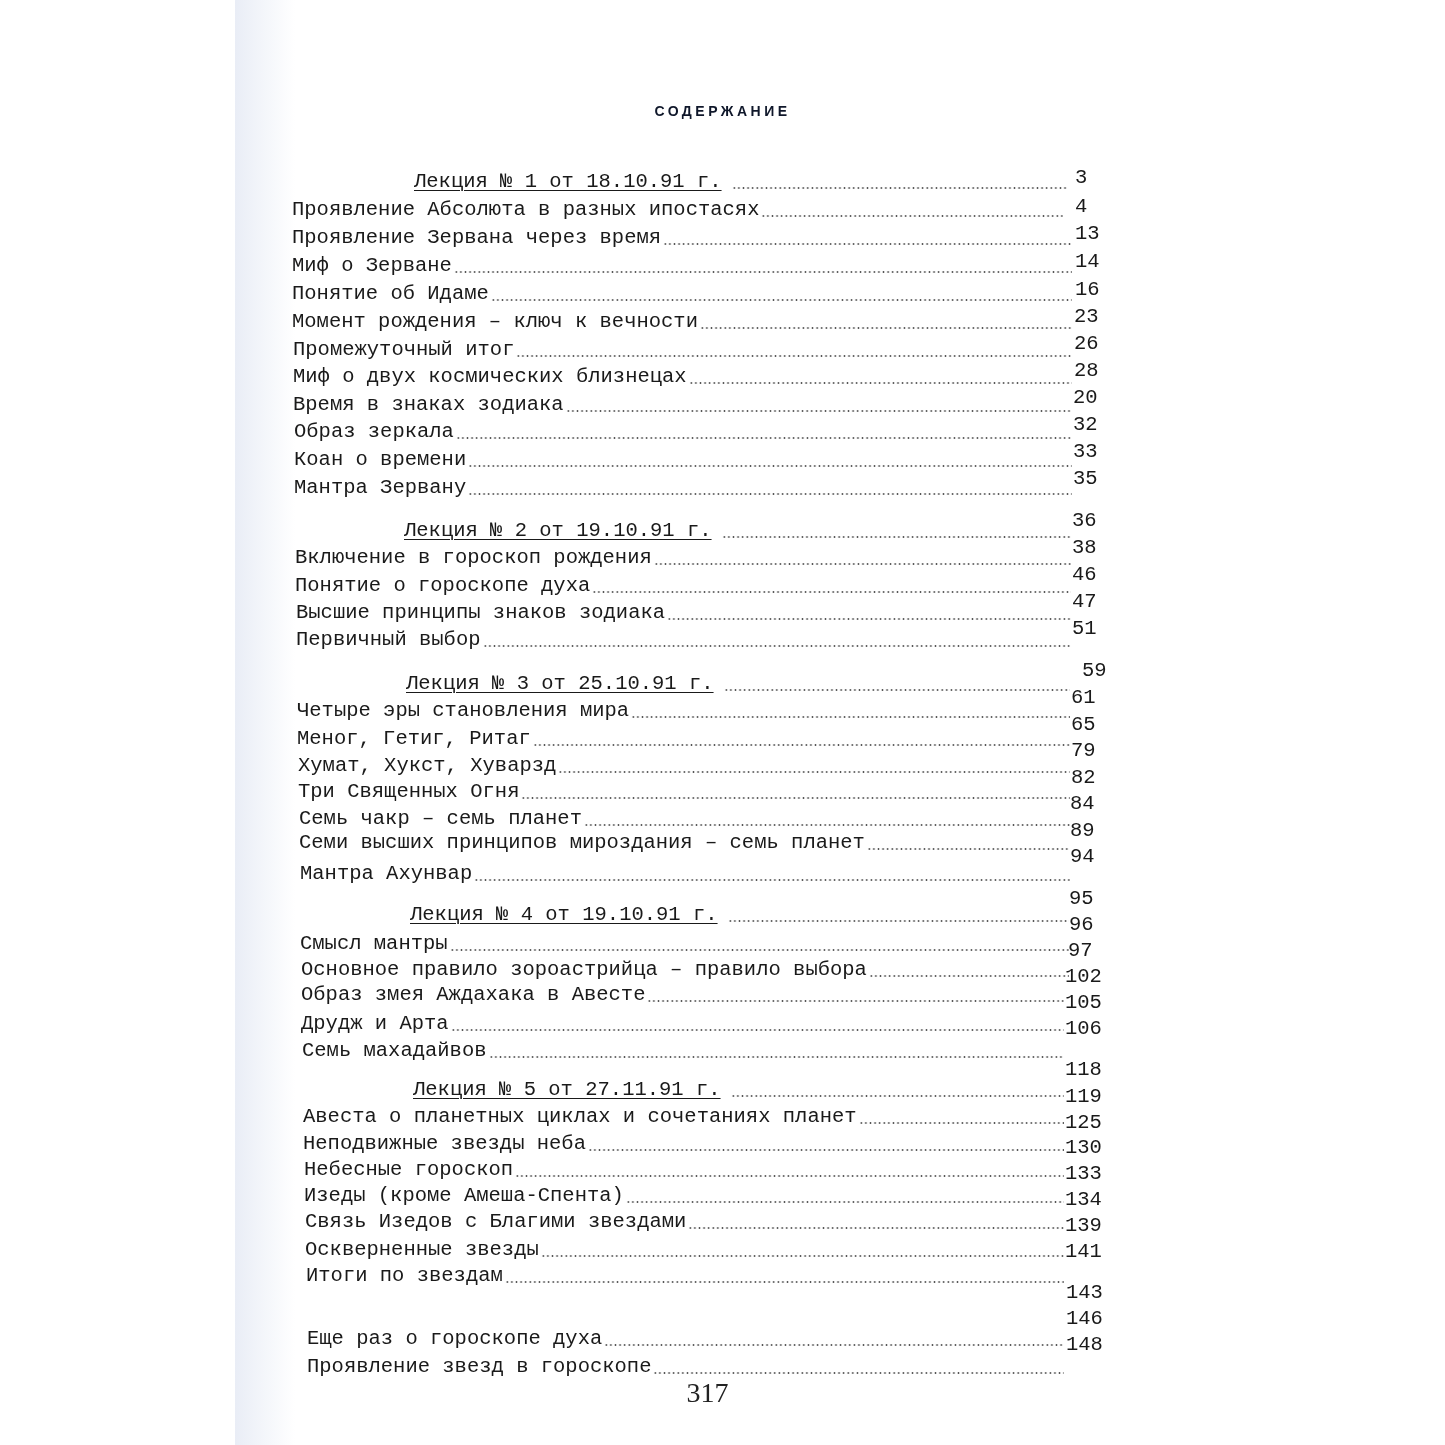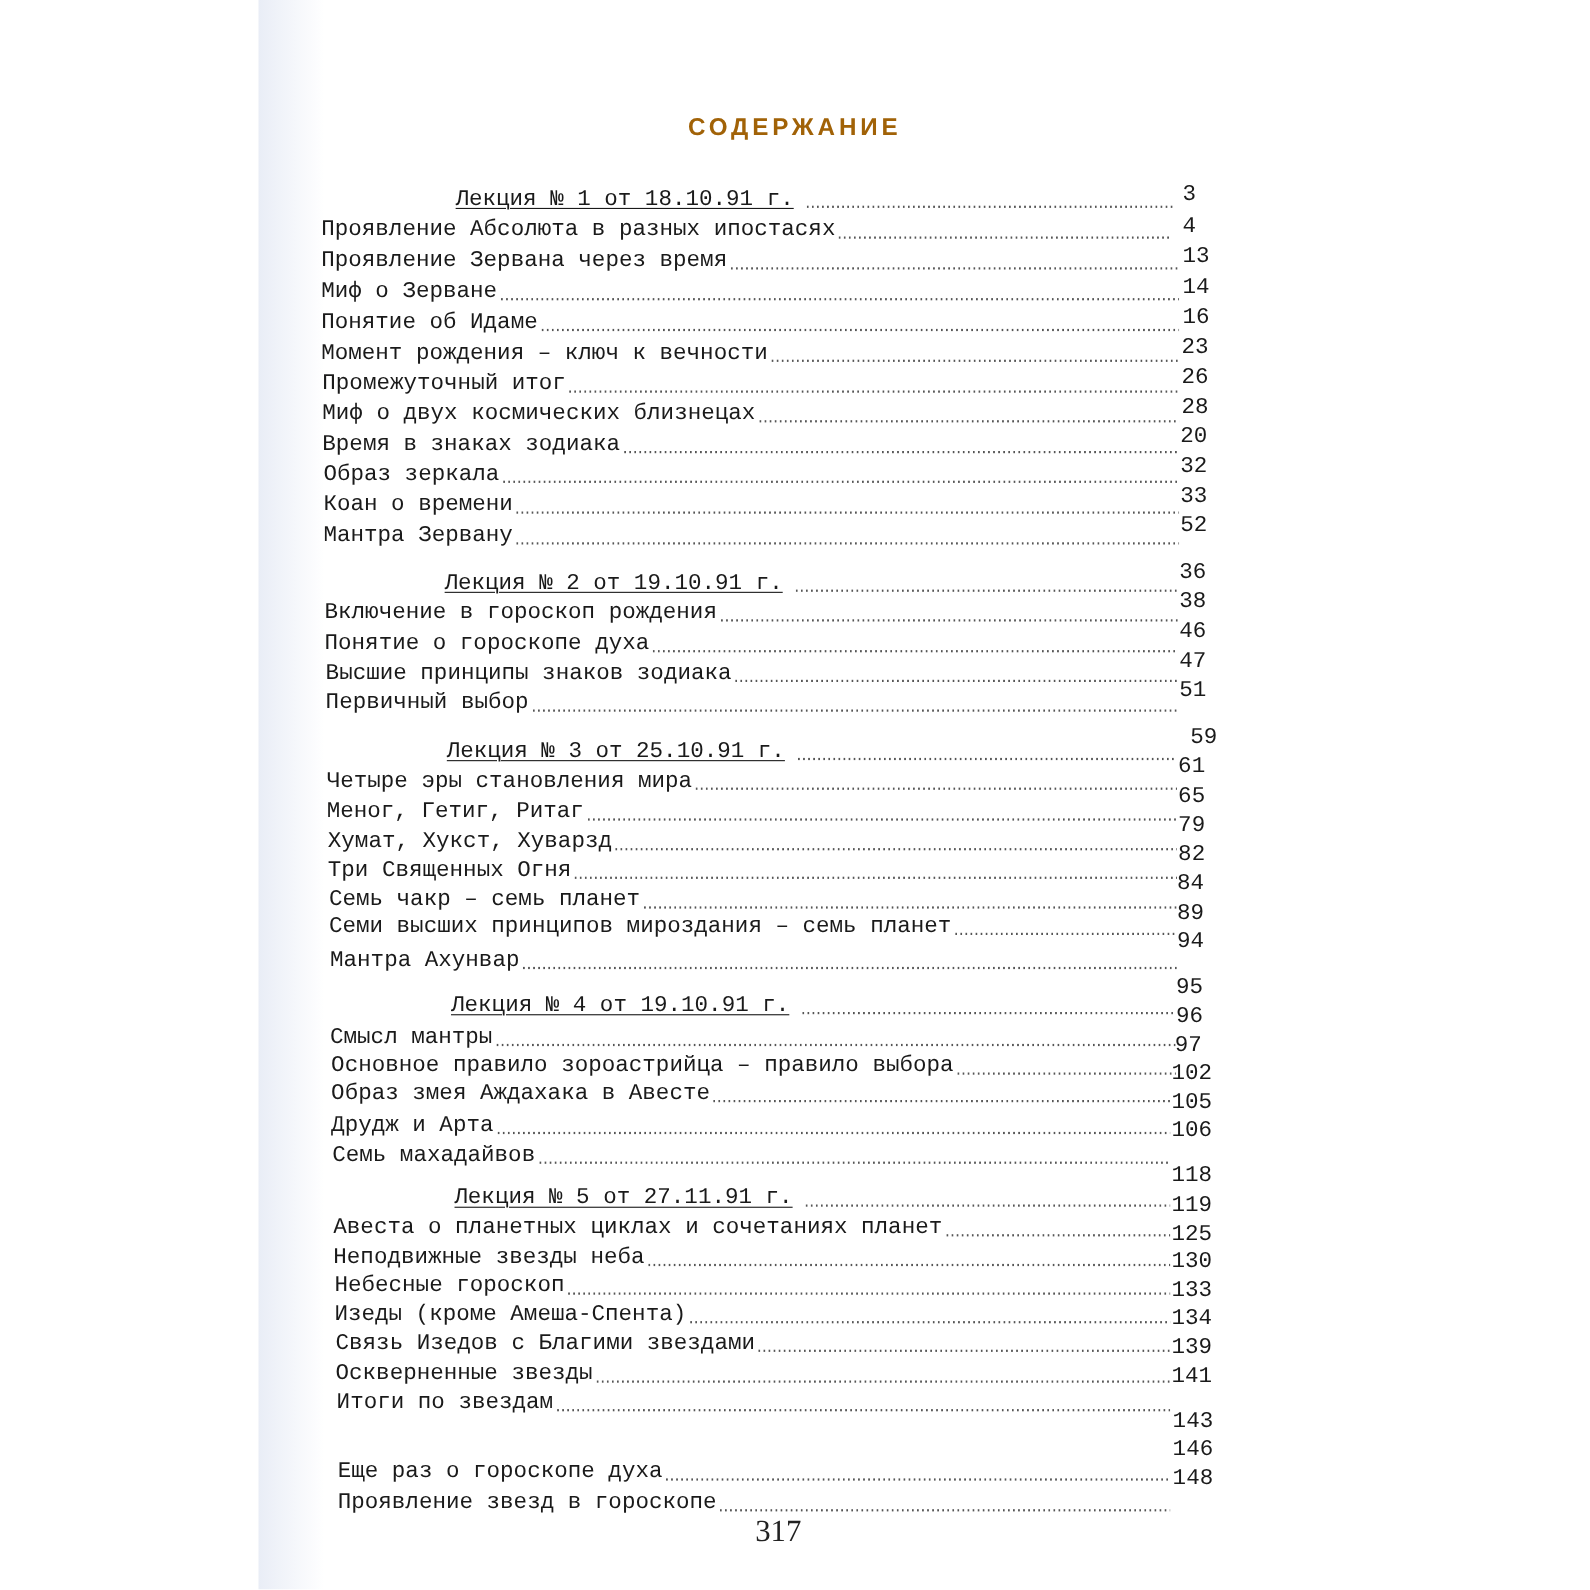--- a/index.html
+++ b/index.html
@@ -8,21 +8,21 @@
       background: #ffffff;
       font-family: "Liberation Sans", "DejaVu Sans", sans-serif;
       color: #1a1a1a;
     }
     .page-edge {
       position: absolute; left: 235px; top: 0; width: 60px; height: 1445px;
       background: linear-gradient(90deg, #e9edf6 0%, #f5f7fb 55%, #ffffff 100%);
     }
     .title {
       position: absolute; left: 0; width: 1445px; top: 103px; text-align: center;
-      font-weight: bold; font-size: 22px; letter-spacing: 3.5px; color: #a16207;
+      font-weight: bold; font-size: 14px; letter-spacing: 3.5px; color: #0f172a;
       padding-left: 0px;
     }
     .toc { position: absolute; left: 17px; top: 0; width: 1445px; height: 1445px; font-family: Liberation Mono, monospace; }
     .row {
       position: absolute; height: 26px; display: flex; align-items: flex-end;
       font-size: 20.5px; line-height: 24px; white-space: nowrap; overflow: hidden;
     }
     .row .label { flex: 0 0 auto; }
     .row .leader {
       flex: 1 1 auto; margin-left: 2px; margin-bottom: 5px; height: 2px;
@@ -111,21 +111,21 @@
   <div class="row" style="left:277px; width:778px; top:446px;">
       <span class="label">Коан о времени</span>
       <span class="leader"></span>
     </div>
   <div class="pnum" style="left:1056px; top:440px;">33</div>
 
   <div class="row" style="left:277px; width:778px; top:474px;">
       <span class="label">Мантра Зервану</span>
       <span class="leader"></span>
     </div>
-  <div class="pnum" style="left:1056px; top:467px;">52</div>
+  <div class="pnum" style="left:1056px; top:467px;">35</div>
 
   <div class="row header" style="left:387px; width:667px; top:517px;">
       <span class="label">Лекция № 2 от 19.10.91 г.</span>
       <span class="leader"></span>
     </div>
   <div class="pnum" style="left:1055px; top:509px;">36</div>
 
   <div class="row" style="left:278px; width:776px; top:544px;">
       <span class="label">Включение в гороскоп рождения</span>
       <span class="leader"></span>

